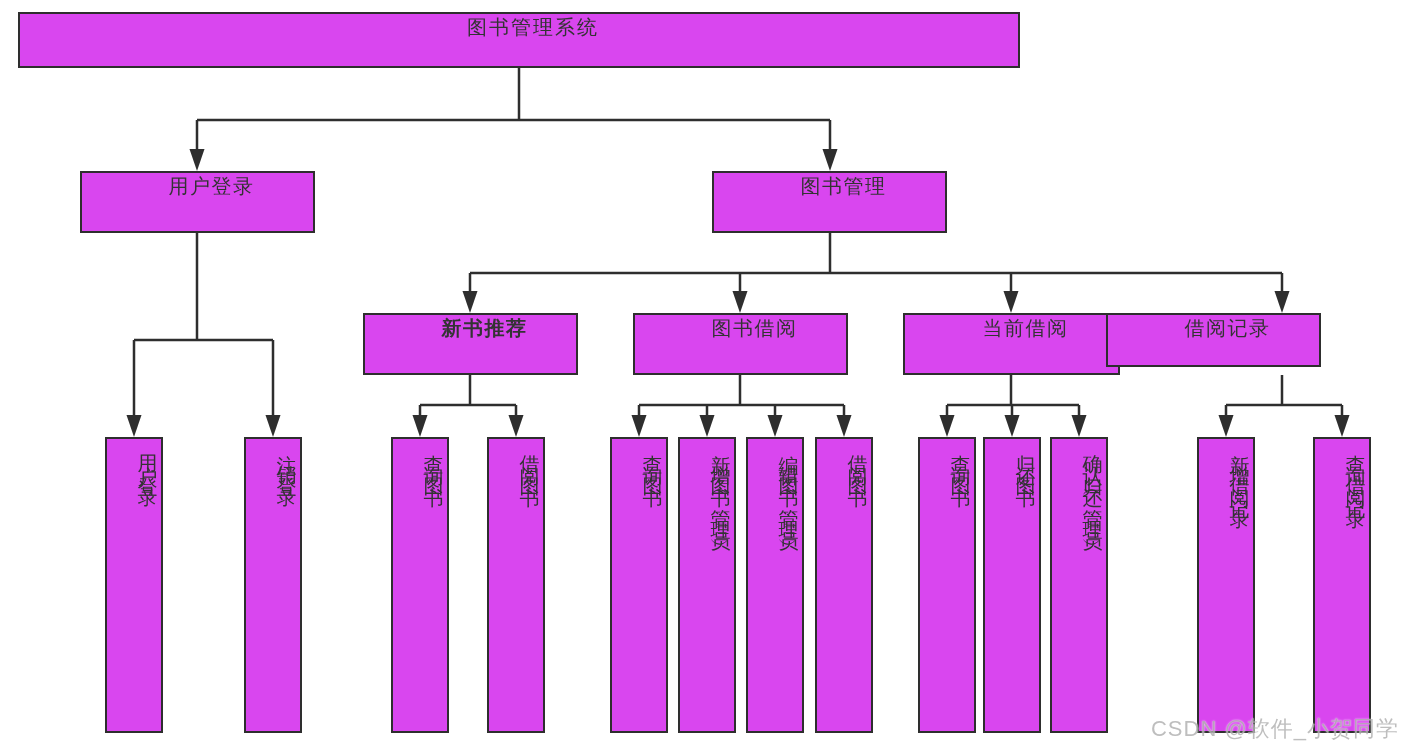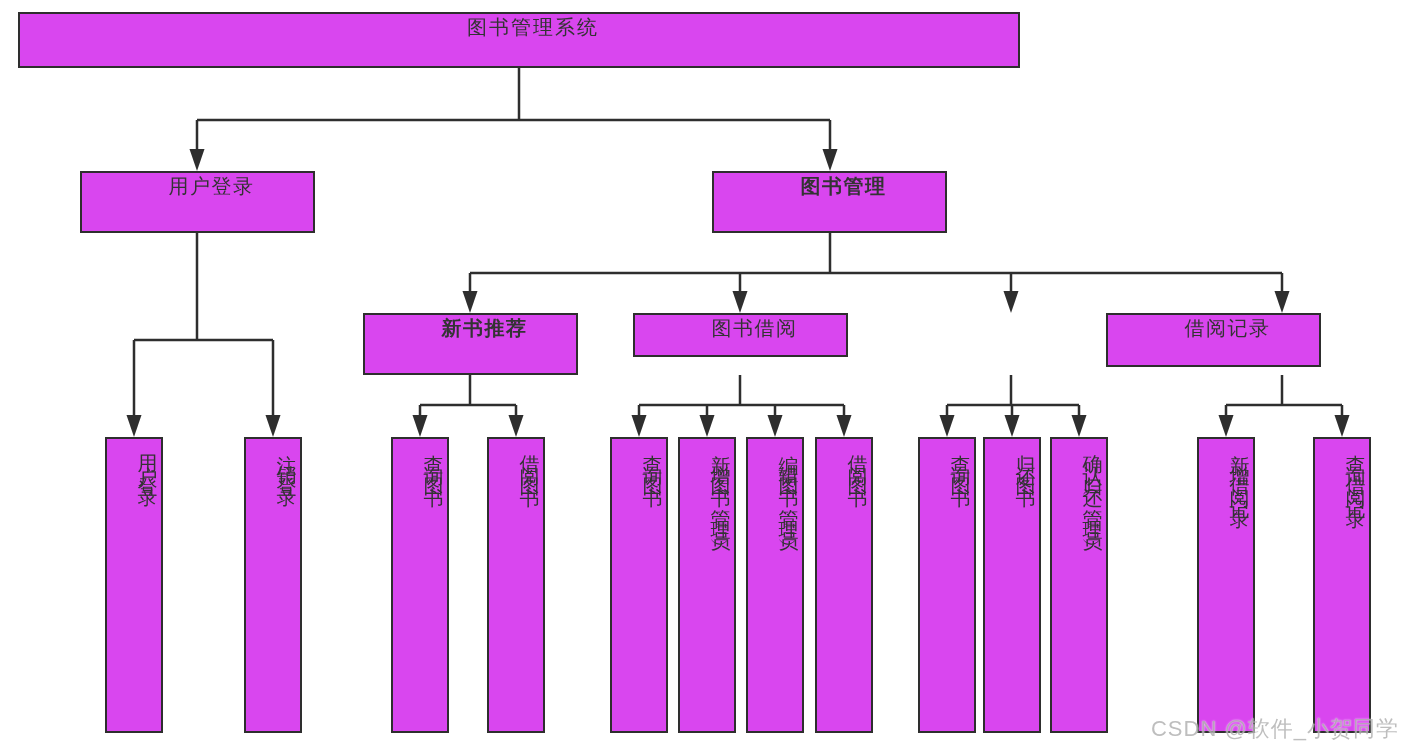--- a/index.html
+++ b/index.html
@@ -27,24 +27,24 @@
     writing-mode:vertical-rl;
     text-orientation:mixed;
     letter-spacing:11px;
     line-height:1;
     font-size:20px;
   }
   
   .n-root{left:18px;top:12px;width:1002px;height:56px;letter-spacing:2px;}
   
   .n-user-login{left:80px;top:171px;width:235px;height:62px;}
-  .n-book-mgmt{left:712px;top:171px;width:235px;height:62px;font-weight:bold;}
+  .n-book-mgmt{left:712px;top:171px;width:235px;height:62px;}
   
   .n-l3-1{left:363px;top:313px;width:215px;height:62px;font-weight:bold;}
-  .n-l3-2{left:633px;top:313px;width:215px;height:44px;}
+  .n-l3-2{left:633px;top:313px;width:215px;height:62px;}
   .n-l3-3{left:903px;top:313px;width:217px;height:62px;}
   .n-l3-4{left:1106px;top:313px;width:215px;height:54px;}
   
   .lf-1{left:105px;}  .lf-2{left:244px;}
   .lf-3{left:391px;}  .lf-4{left:487px;}
   .lf-5{left:610px;}  .lf-6{left:678px;}  .lf-7{left:746px;}  .lf-8{left:815px;}
   .lf-9{left:918px;}  .lf-10{left:983px;} .lf-11{left:1050px;}
   .lf-12{left:1197px;}.lf-13{left:1313px;}
   .watermark{
     position:absolute;
@@ -105,20 +105,23 @@
   <div class="node n-book-mgmt">
     <span>图书管理</span>
   </div>
 
   <div class="node n-l3-1">
     <span>新书推荐</span>
   </div>
   <div class="node n-l3-2">
     <span>图书借阅</span>
   </div>
+  <div class="node n-l3-3">
+    <span>当前借阅</span>
+  </div>
   <div class="node n-l3-4">
     <span>借阅记录</span>
   </div>
 
   <div class="node vleaf lf-1">
     <span class="vtext">用户登录</span>
   </div>
   <div class="node vleaf lf-2">
     <span class="vtext">注销登录</span>
   </div>

